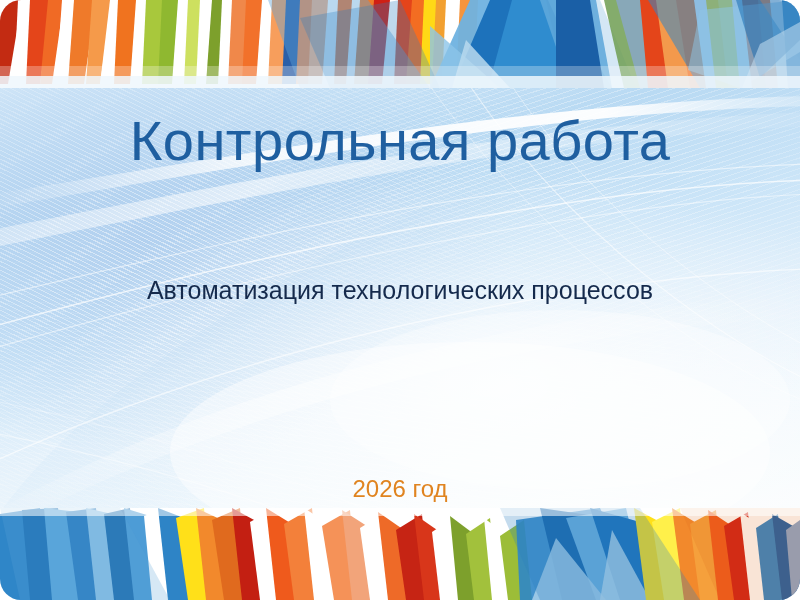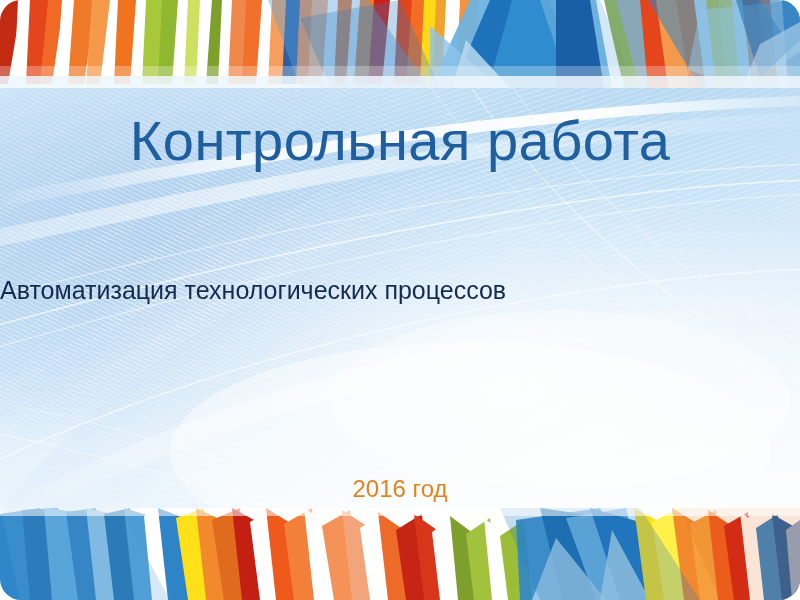--- a/index.html
+++ b/index.html
@@ -109,20 +109,21 @@
     line-height: 1.05;
     color: #1f5fa0;
     letter-spacing: 0.5px;
     white-space: nowrap;
   }
   .subtitle {
     position: absolute;
     left: 0;
     top: 275px;
     width: 800px;
+    text-align: center;
     font-size: 25px;
     line-height: 1.2;
     color: #152a4c;
     white-space: nowrap;
   }
   .year {
     position: absolute;
     left: 0;
     top: 475px;
     width: 800px;
@@ -341,15 +342,15 @@
       </g>
 
       <rect x="0" y="0" width="800" height="8" fill="#ffffff" opacity="0.55"></rect>
     </svg>
   </div>
 
   <div class="title">Контрольная работа</div>
 
   <div class="subtitle">Автоматизация технологических процессов</div>
 
-  <div class="year">2016 год</div>
+  <div class="year">2026 год</div>
 
 </div>
 
 </body></html>

